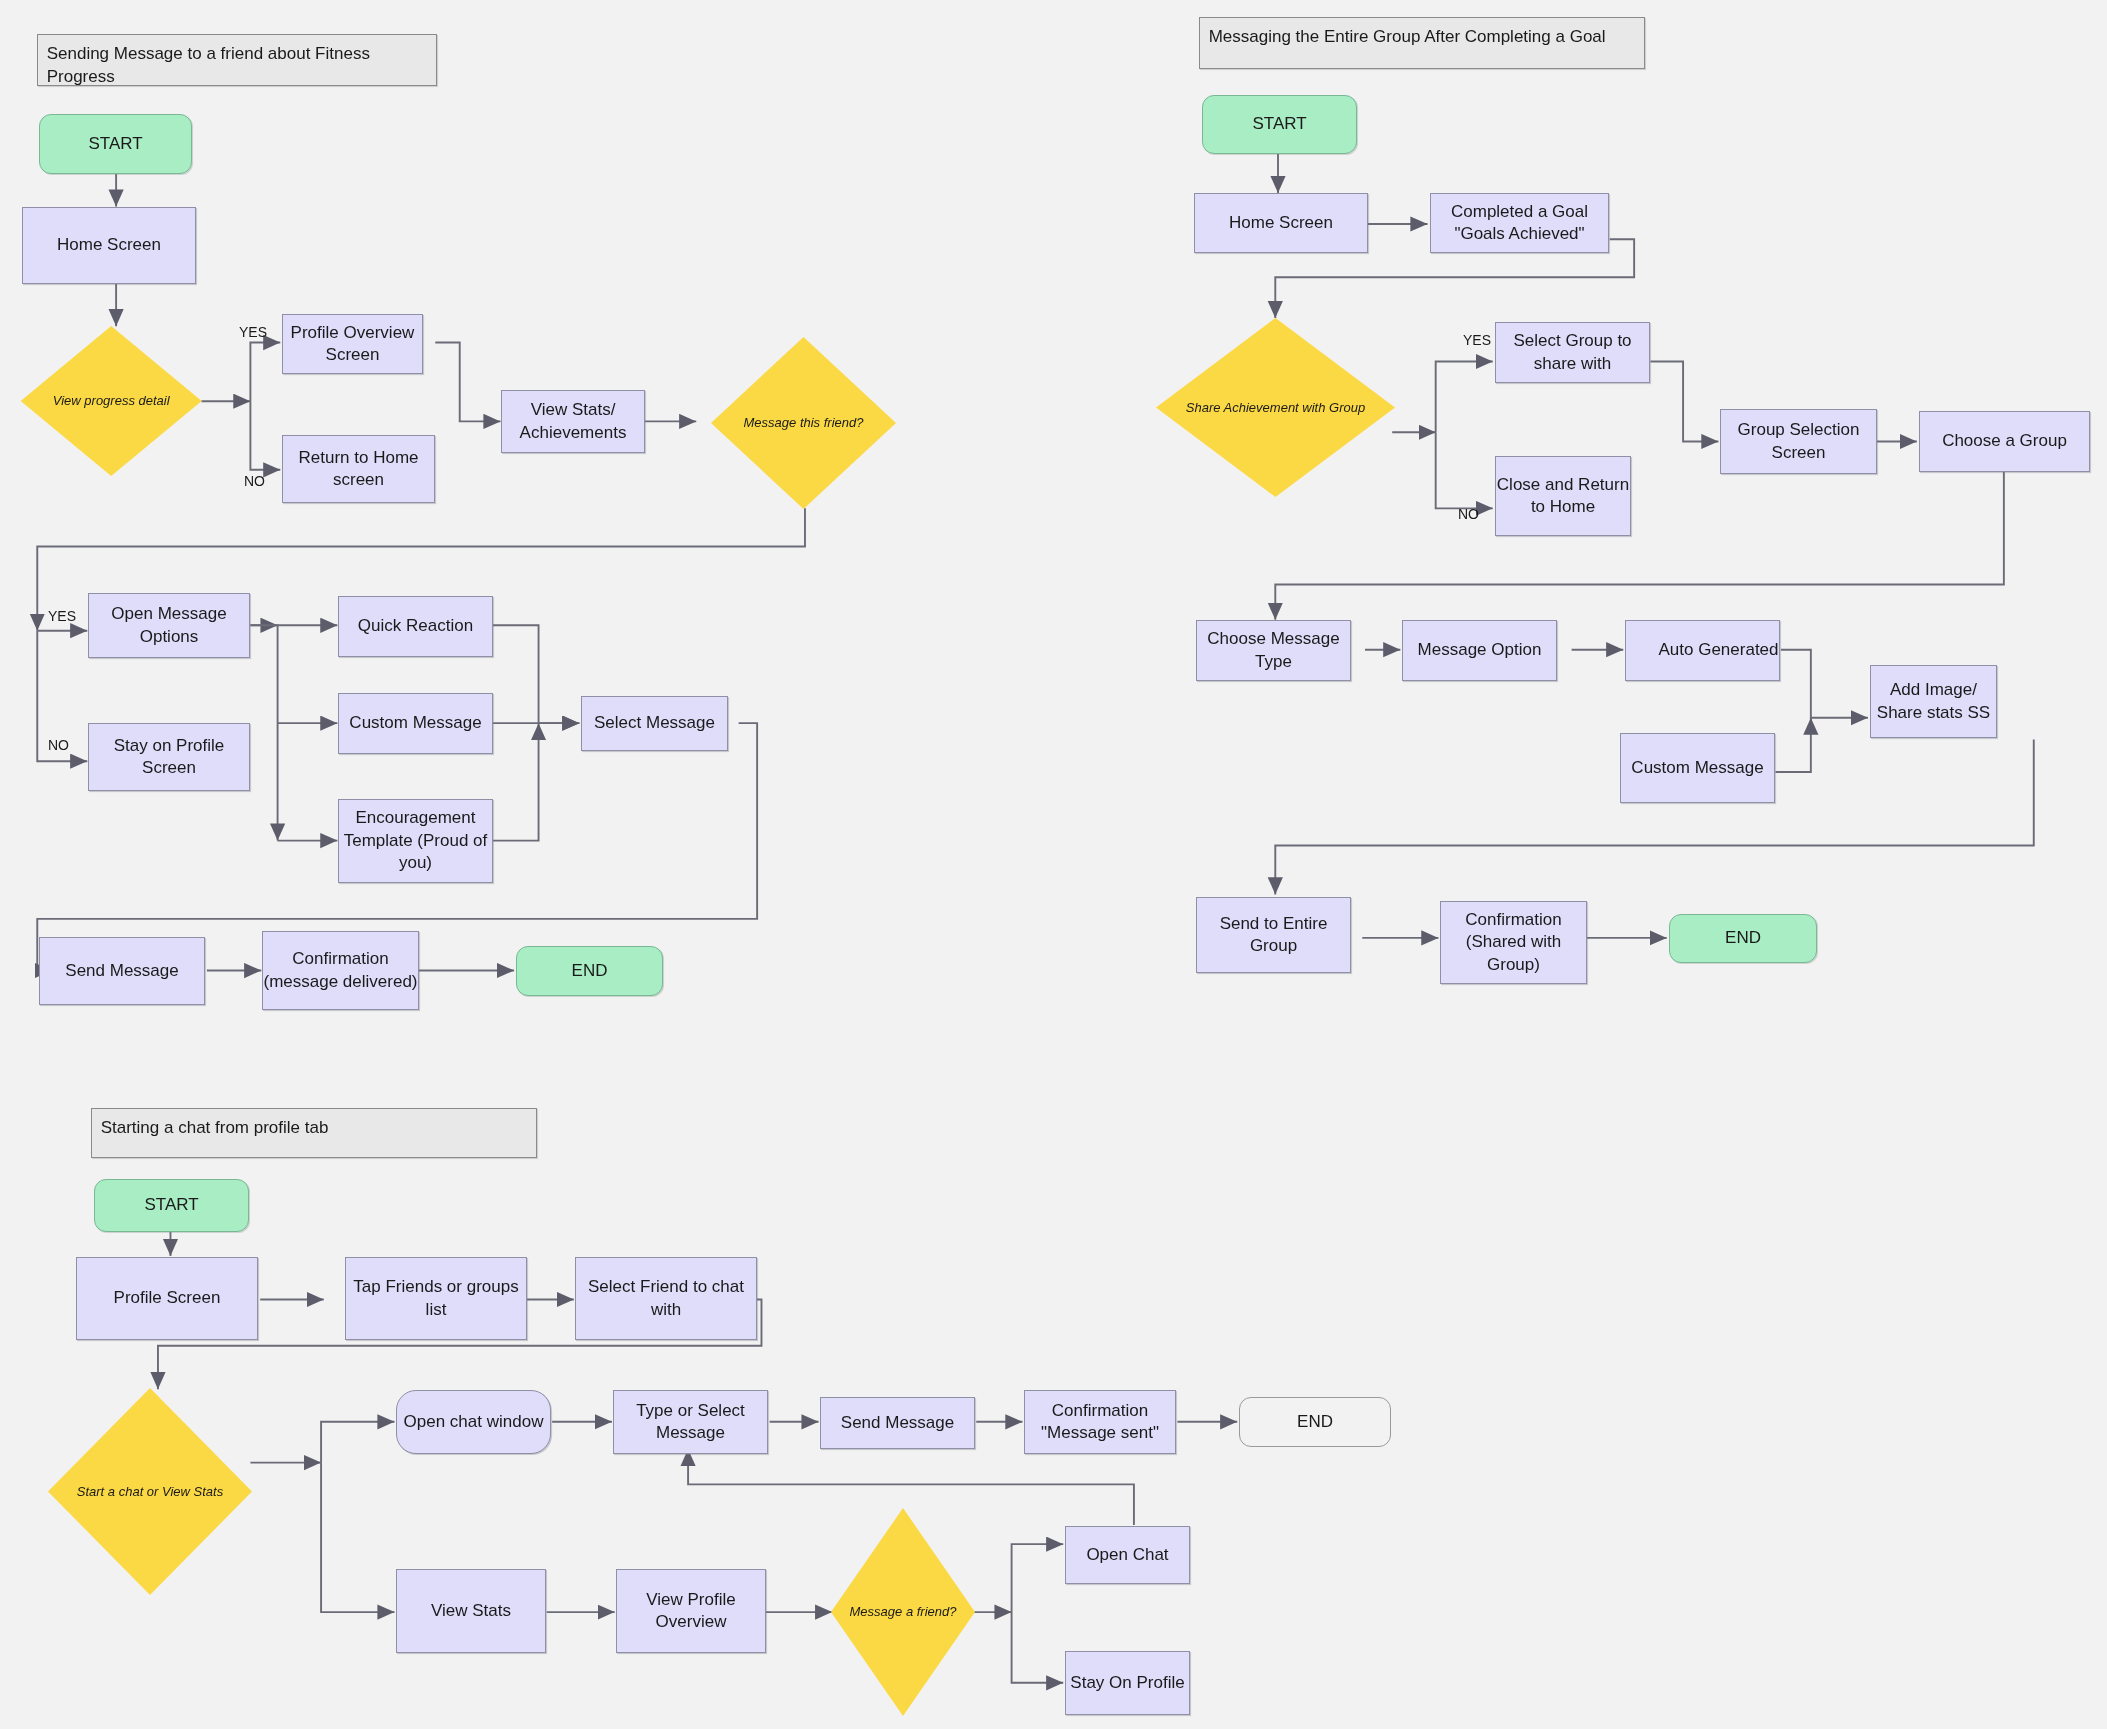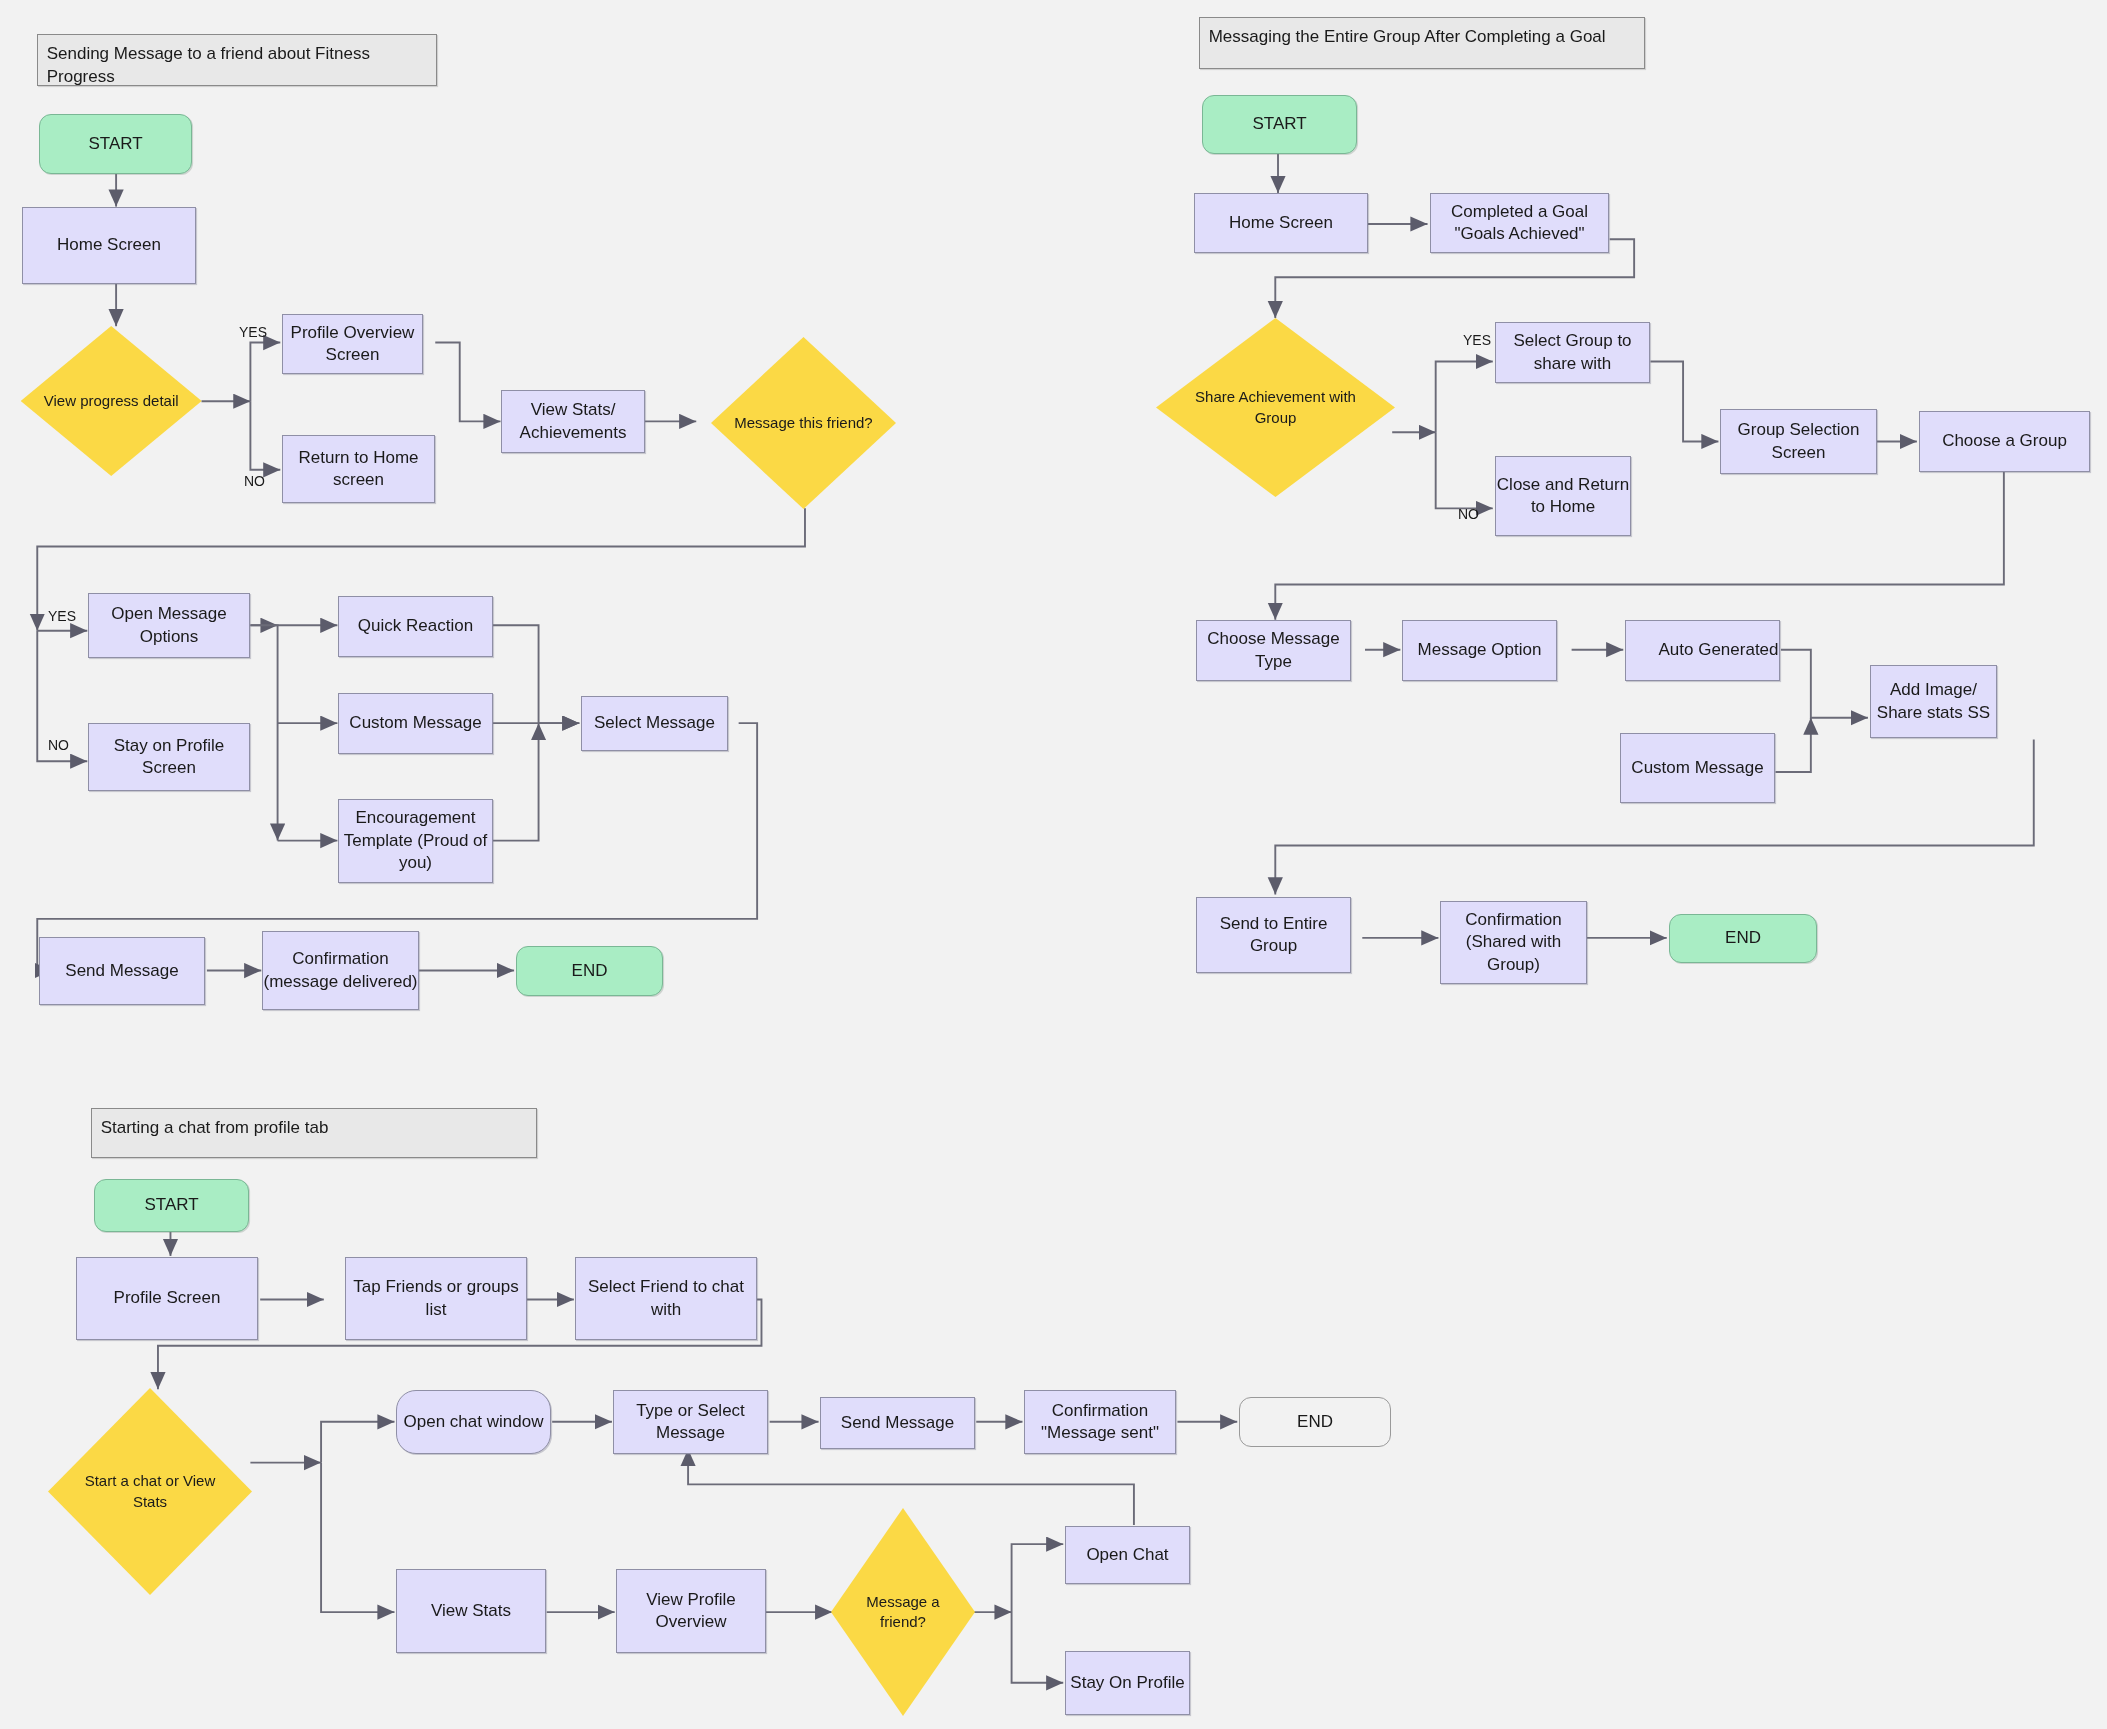--- a/index.html
+++ b/index.html
@@ -57,22 +57,23 @@
     z-index:2;
     display:flex;align-items:center;justify-content:center;
   }
   .diamond .dshape{
     position:absolute;left:0;top:0;width:100%;height:100%;
     background:#fbd945;
     clip-path:polygon(50% 0,100% 50%,50% 100%,0 50%);
   }
   .diamond .dlabel{
     position:relative;z-index:3;
-    font-size:15px;text-align:center;color:#1a1a1a;line-height:1.35;
+    font-size:13px;text-align:center;color:#1a1a1a;line-height:1.35;
     width:78%;
+    font-style:italic;
   }
   .edge-label{
     position:absolute;
     font-size:14px;color:#1a1a1a;
     z-index:4;
     white-space:nowrap;
   }
 </style>
 </head>
 <body>

